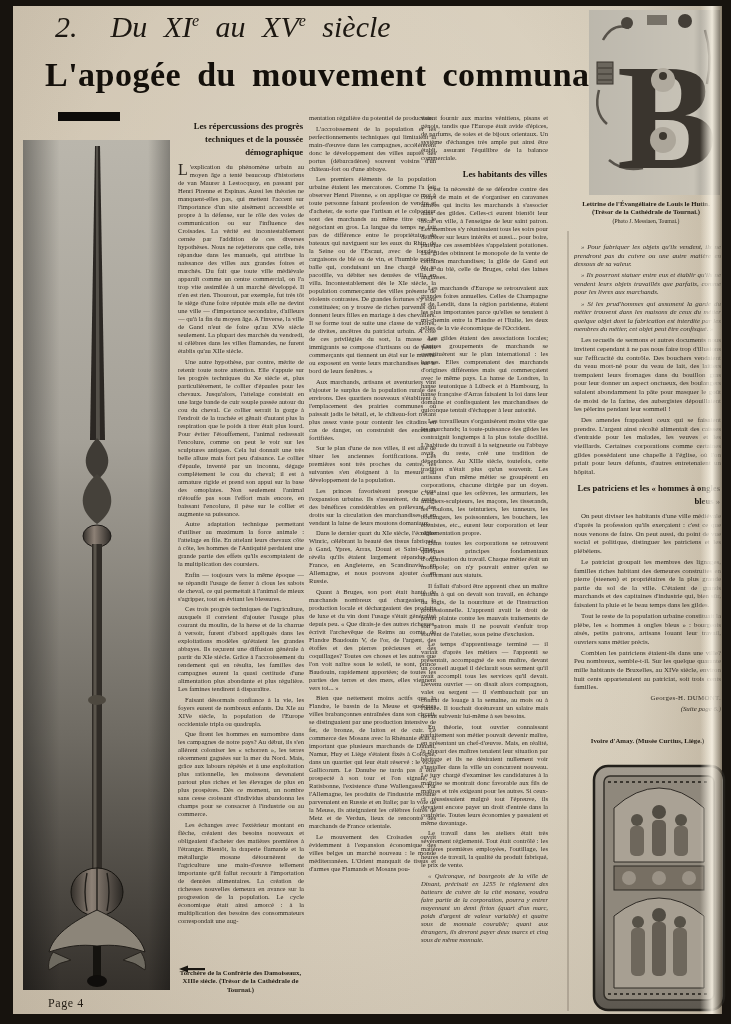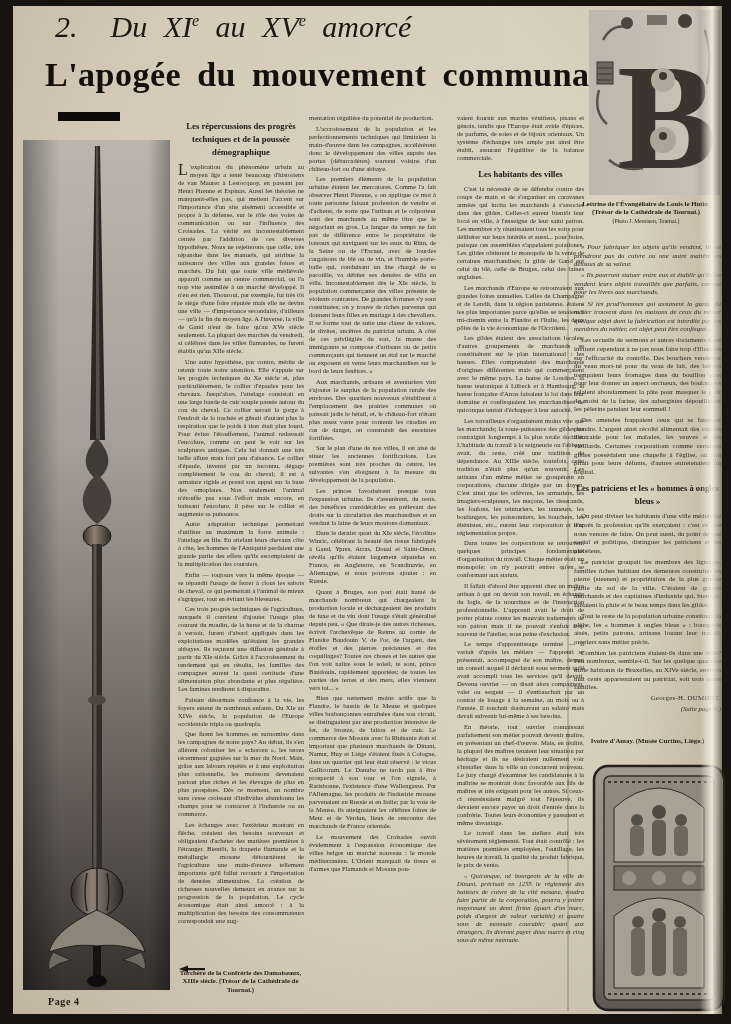--- a/index.html
+++ b/index.html
@@ -36,39 +36,39 @@
   .col{
     position:absolute;overflow:hidden;color:#2d2720;
     font-size:6.6px;line-height:8px;text-align:justify;
   }
   .col p{margin:0 0 2.5px;text-indent:7px;}
   .col p.first{text-indent:0;}
   .col p.ital{font-style:italic;}
   .col p.sig{text-align:right;text-indent:0;letter-spacing:.3px;}
   .col p.suite{text-align:right;font-style:italic;text-indent:0;}
   .chead{
-    font-size:8.6px;line-height:13px;text-align:center;font-weight:bold;
+    font-size:8.6px;line-height:13px;text-align:right;font-weight:bold;
     margin:6px 1px 4px;color:#1b1610;
   }
   #colD{font-size:6.9px;line-height:8.6px;}
   .dc{float:left;font-size:16px;line-height:14px;padding:0 2px 0 0;}
   .caption{
     position:absolute;font-weight:bold;font-size:6.8px;line-height:8.4px;
     text-align:center;color:#241e16;
   }
   .credit{font-weight:normal;font-size:5.7px;line-height:7px;margin-top:1px;}
-  .pagenum{position:absolute;left:35px;top:990px;font-weight:bold;font-size:10px;letter-spacing:.6px;color:#221c14;}
+  .pagenum{position:absolute;left:35px;top:990px;font-weight:normal;font-size:12px;letter-spacing:.6px;color:#221c14;}
   .arrow{position:absolute;left:166px;top:953px;width:26px;height:8px;}
 </style>
 </head>
 <body>
 
 <div class="paper">
 
-  <div class="kicker"><span>2.</span>&nbsp;&nbsp;<span>Du XI</span><sup>e</sup><span> au XV</span><sup>e</sup><span> amorcé</span></div>
+  <div class="kicker"><span>2.</span>&nbsp;&nbsp;<span>Du XI</span><sup>e</sup><span> au XV</span><sup>e</sup><span> siècle</span></div>
   <div class="main-title">L'apogée du mouvement communal</div>
 
   <div class="ink-bar"></div>
   <div class="rule-crease"></div>
 
   <div class="fig" style="left:10px;top:134px;width:147px;height:850px;">
     <svg viewBox="0 0 147 850" preserveAspectRatio="none">
       <defs>
         <linearGradient id="tbg" x1="0" y1="0" x2="0" y2="1">
           <stop offset="0" stop-color="#bab6ac"></stop>
@@ -153,21 +153,21 @@
       <p class="para">L'accroissement de la population et les perfectionnements techniques qui limitaient la main-d'œuvre dans les campagnes, accélérèrent donc le développement des villes auprès des portus (débarcadères) souvent voisins d'un château-fort ou d'une abbaye.</p>
       <p class="para">Les premiers éléments de la population urbaine étaient les mercatores. Comme l'a fait observer Henri Pirenne, « on applique ce mot à toute personne faisant profession de vendre et d'acheter, de sorte que l'artisan et le colporteur sont des marchands au même titre que le négociant en gros. La langue du temps ne fait pas de différence entre le propriétaire de bateaux qui naviguent sur les eaux du Rhin, de la Seine ou de l'Escaut, avec de lourdes cargaisons de blé ou de vin, et l'humble porte-balle qui, conduisant un âne chargé de sa pacotille, va débiter ses denrées de villa en villa. Incontestablement dès le XIe siècle, la population commerçante des villes présente de violents contrastes. De grandes fortunes s'y sont constituées; on y trouve de riches parvenus qui donnent leurs filles en mariage à des chevaliers. Il se forme tout de suite une classe de valores, de divites, ancêtres du patriciat urbain. A côté de ces privilégiés du sort, la masse des immigrants se compose d'artisans ou de petits commerçants qui tiennent un étal sur le marché ou exposent en vente leurs marchandises sur le bord de leurs fenêtres. »</p>
       <p class="para">Aux marchands, artisans et aventuriers vint s'ajouter le surplus de la population rurale des environs. Des quartiers nouveaux s'établirent à l'emplacement des prairies communes où paissait jadis le bétail, et, le château-fort n'étant plus assez vaste pour contenir les citadins en cas de danger, on construisit des enceintes fortifiées.</p>
       <p class="para">Sur le plan d'une de nos villes, il est aisé de situer les anciennes fortifications. Les premières sont très proches du centre, les suivantes s'en éloignent à la mesure du développement de la population.</p>
       <p class="para">Les princes favorisèrent presque tous l'expansion urbaine. Ils s'assurèrent, du reste, des bénéfices considérables en prélevant des droits sur la circulation des marchandises et en vendant la laine de leurs moutons domaniaux.</p>
       <p class="para">Dans le dernier quart du XIe siècle, l'écolâtre Winric, célébrant la beauté des tissus fabriqués à Gand, Ypres, Arras, Douai et Saint-Omer, révéla qu'ils étaient largement répandus en France, en Angleterre, en Scandinavie, en Allemagne, et nous pouvons ajouter : en Russie.</p>
       <p class="para">Quant à Bruges, son port était hanté de marchands nombreux qui chargeaient la production locale et déchargeaient des produits de luxe et du vin dont l'usage s'était généralisé depuis peu. « Que dirais-je des autres richesses, écrivit l'archevêque de Reims au comte de Flandre Baudouin V, de l'or, de l'argent, des étoffes et des pierres précieuses et des coquillages? Toutes ces choses et les autres que l'on voit naître sous le soleil, te sont, prince Baudouin, rapidement apportées; de toutes les parties des terres et des mers, elles viennent vers toi... »</p>
       <p class="para">Bien que nettement moins actifs que la Flandre, le bassin de la Meuse et quelques villes brabançonnes entraînées dans son circuit, se distinguaient par une production intensive de fer, de bronze, de laiton et de cuir. Le commerce des Mosans avec la Rhénanie était si important que plusieurs marchands de Dinant, Namur, Huy et Liège s'étaient fixés à Cologne, dans un quartier qui leur était réservé : le vicus Gallicorum. Le Danube ne tarda pas à être prospecté à son tour et l'on signale, à Ratisbonne, l'existence d'une Wallengasse. Par l'Allemagne, les produits de l'industrie mosane parvenaient en Russie et en Italie; par la voie de la Meuse, ils atteignaient les célèbres foires de Metz et de Verdun, lieux de rencontre des marchands de France orientale.</p>
       <p class="para">Le mouvement des Croisades ouvrit évidemment à l'expansion économique des villes belges un marché nouveau : le monde méditerranéen. L'Orient manquait de tissus et d'armes que Flamands et Mosans pou-</p>
     </div>
-  <div class="col" id="colC" style="left:444px;top:108px;width:127px;height:893px;">
+  <div class="col" id="colC" style="left:408px;top:108px;width:127px;height:893px;">
       <p class="para first">vaient fournir aux marins vénitiens, pisans et génois, tandis que l'Europe était avide d'épices, de parfums, de soies et de bijoux orientaux. Un système d'échanges très ample put ainsi être établi, assurant l'équilibre de la balance commerciale.</p>
       <h3 class="chead">Les habitants des villes</h3>
       <p class="para">C'est la nécessité de se défendre contre des coups de main et de s'organiser en caravanes armées qui incita les marchands à s'associer dans des gildes. Celles-ci eurent bientôt leur local en ville, à l'enseigne de leur saint patron. Les membres s'y réunissaient tous les soirs pour délibérer sur leurs intérêts et aussi... pour boire, puisque ces assemblées s'appelaient potationes. Les gildes obtinrent le monopole de la vente de certaines marchandises; la gilde de Gand eut celui du blé, celle de Bruges, celui des laines anglaises.</p>
       <p class="para">Les marchands d'Europe se retrouvaient aux grandes foires annuelles. Celles de Champagne et de Lendit, dans la région parisienne, étaient les plus importantes parce qu'elles se tenaient à mi-chemin entre la Flandre et l'Italie, les deux pôles de la vie économique de l'Occident.</p>
       <p class="para">Les gildes étaient des associations locales; d'autres groupements de marchands se constituèrent sur le plan international : les hanses. Elles comprenaient des marchands d'origines différentes mais qui commerçaient avec le même pays. La hanse de Londres, la hanse teutonique à Lübeck et à Hambourg, la hanse française d'Arras faisaient la loi dans leur domaine et confisquaient les marchandises de quiconque tentait d'échapper à leur autorité.</p>
       <p class="para">Les travailleurs s'organisèrent moins vite que les marchands; la toute-puissance des gildes les contraignit longtemps à la plus totale docilité. L'habitude du travail à la seigneurie ou l'abbaye avait, du reste, créé une tradition de dépendance. Au XIIIe siècle, toutefois, cette tradition n'était plus qu'un souvenir. Les artisans d'un même métier se groupèrent en corporations, chacune dirigée par un doyen. C'est ainsi que les orfèvres, les armuriers, les imagiers-sculpteurs, les maçons, les tisserands, les foulons, les teinturiers, les tanneurs, les boulangers, les poissonniers, les bouchers, les ébénistes, etc., eurent leur corporation et leur réglementation propre.</p>
       <p class="para">Dans toutes les corporations se retrouvent quelques principes fondamentaux d'organisation du travail. Chaque métier était un monopole; on n'y pouvait entrer qu'en se conformant aux statuts.</p>
       <p class="para">Il fallait d'abord être apprenti chez un maître artisan à qui on devait son travail, en échange du logis, de la nourriture et de l'instruction professionnelle. L'apprenti avait le droit de porter plainte contre les mauvais traitements de son patron mais il ne pouvait s'enfuir trop souvent de l'atelier, sous peine d'exclusion.</p>
       <p class="para">Le temps d'apprentissage terminé — il variait d'après les métiers — l'apprenti se présentait, accompagné de son maître, devant un conseil auquel il déclarait sous serment qu'il avait accompli tous les services qu'il devait. Devenu ouvrier — on disait alors compagnon, valet ou sergent — il s'embauchait par un contrat de louage à la semaine, au mois ou à l'année. Il touchait dorénavant un salaire mais devait subvenir lui-même à ses besoins.</p>
       <p class="para">En théorie, tout ouvrier connaissant parfaitement son métier pouvait devenir maître, en présentant un chef-d'œuvre. Mais, en réalité, la plupart des maîtres tenaient leur situation par héritage et ils ne désiraient nullement voir s'installer dans la ville un concurrent nouveau. Le jury chargé d'examiner les candidatures à la maîtrise se montrait donc favorable aux fils de maîtres et très exigeant pour les autres. Si ceux-ci réussissaient malgré tout l'épreuve, ils devaient encore payer un droit d'entrée dans la confrérie. Toutes leurs économies y passaient et même davantage.</p>

